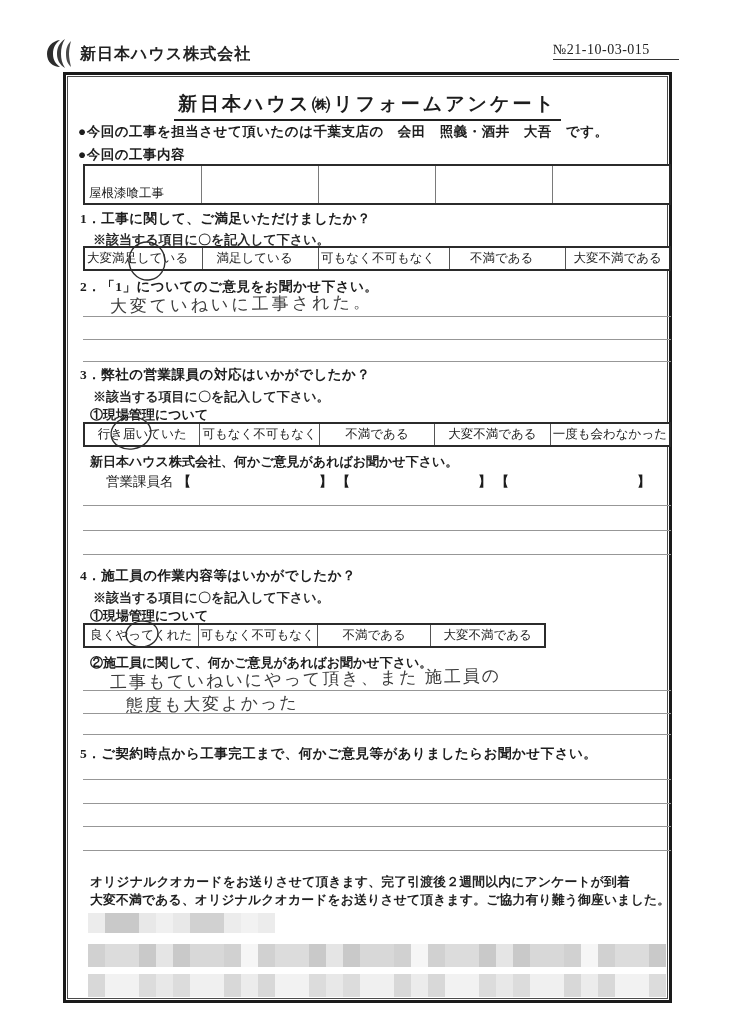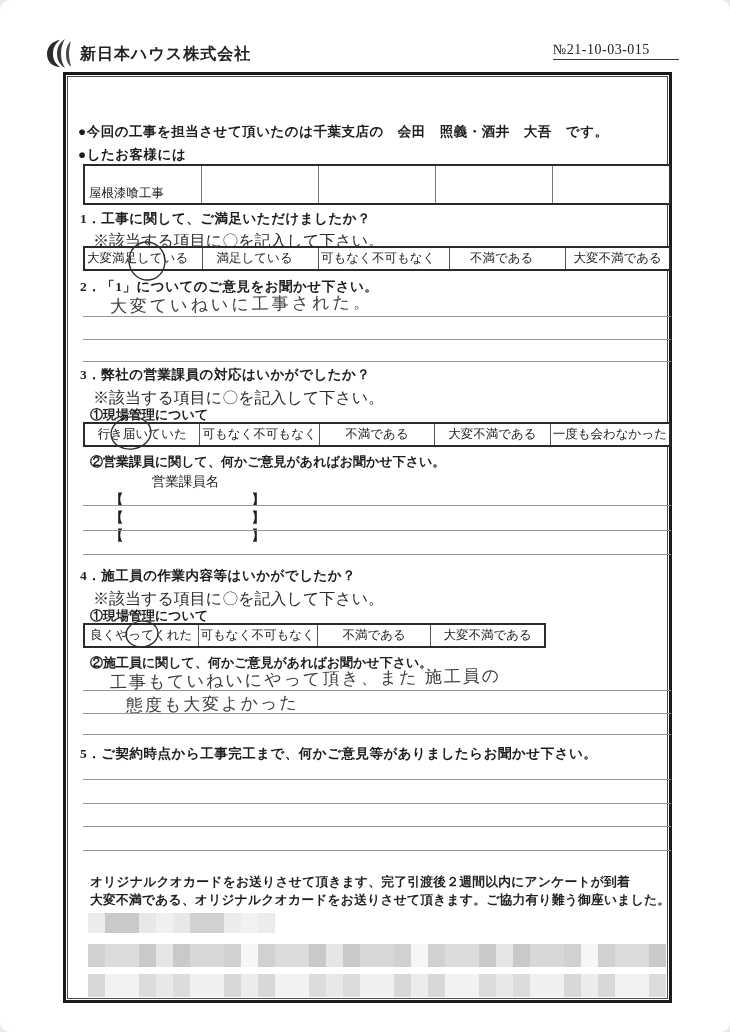--- a/index.html
+++ b/index.html
@@ -1,50 +1,50 @@
 <!DOCTYPE html>
 <html><head>
 <meta charset="utf-8">
 <style>
   html,body{margin:0;padding:0;background:#e9e9e9;}
   .canvas{position:relative;width:730px;height:1032px;background:#ffffff;overflow:hidden;
-          font-family:"Liberation Serif", serif;color:#1d1d1d;border-radius:10px;}
+          font-family:"Liberation Serif", serif;color:#1d1d1d;}
   
   .logo{position:absolute;left:44px;top:38px;width:34px;height:32px;}
   .company{position:absolute;left:80px;top:44px;font-family:"Liberation Sans",sans-serif;
            font-weight:700;font-size:16px;letter-spacing:1px;color:#222;}
   .docnum{position:absolute;left:553px;top:42px;width:126px;font-size:14px;letter-spacing:.5px;
           border-bottom:1.5px solid #333;padding-bottom:1px;color:#222;}
   
   .frame{position:absolute;left:63px;top:72px;width:609px;height:931px;border:3px solid #1a1a1a;box-sizing:border-box;}
   .frame-inner{position:absolute;inset:1px;border:1px solid #4a4a4a;}
   .content{position:absolute;inset:0;}
   
   .title-wrap{position:absolute;left:0;right:0;top:14px;text-align:center;}
   .title{display:inline-block;font-size:19px;font-weight:700;letter-spacing:3px;
          border-bottom:2px solid #222;padding:0 4px 2px 4px;}
   .line{position:absolute;font-size:13.5px;font-weight:700;letter-spacing:.5px;white-space:nowrap;}
   .qlabel{position:absolute;font-size:13.5px;font-weight:700;letter-spacing:.5px;white-space:nowrap;}
-  .note{position:absolute;font-size:16px;font-weight:400;color:#2a2a2a;white-space:nowrap;}
+  .note{position:absolute;font-size:13px;font-weight:700;color:#2a2a2a;white-space:nowrap;}
   .sub{position:absolute;font-size:13px;font-weight:700;white-space:nowrap;}
   
   .work-table{position:absolute;left:15px;top:87px;width:588px;height:41px;display:flex;
               border:2px solid #2b2b2b;box-sizing:border-box;background:#fff;}
   .work-cell{flex:1;position:relative;border-left:1px solid #7a7a7a;}
   .work-cell:first-child{border-left:none;}
   .work-cell span{position:absolute;left:4px;bottom:1px;font-size:12.5px;white-space:nowrap;}
   .opt-table{position:absolute;display:flex;border:2px solid #2b2b2b;box-sizing:border-box;background:#fff;height:25px;}
   .opt-cell{flex:1;display:flex;align-items:center;justify-content:center;
             border-left:1px solid #555;font-size:12.5px;white-space:nowrap;padding:0 2px;}
   .opt-cell:first-child{border-left:none;}
   
   .rule{position:absolute;height:0;border-top:1px solid #979797;}
   .hand{position:absolute;font-size:17px;color:#3d3d3d;letter-spacing:3px;white-space:nowrap;
         transform:rotate(-1deg);transform-origin:left bottom;}
-  .bracket-row{position:absolute;display:flex;align-items:center;font-size:13.5px;flex-direction:column;}
+  .bracket-row{position:absolute;display:flex;align-items:center;font-size:13.5px;}
   .bracket-slot{display:flex;justify-content:space-between;width:155px;margin-left:4px;font-weight:600;}
   .circle-mark{position:absolute;pointer-events:none;}
   
   .footer-line{position:absolute;font-size:12.8px;font-weight:600;letter-spacing:.2px;white-space:nowrap;color:#1f1f1f;}
   .mosaic-row{position:absolute;overflow:hidden;font-size:0;line-height:0;}
   .mb{display:inline-block;width:17px;height:100%;vertical-align:top;}
 </style>
 </head>
 <body>
 
@@ -55,23 +55,24 @@
     <path d="M21 1 C15 5 13 10 13 16 C13 22 16 27 21 30 C18 25 17 21 17 16 C17 10 18 6 21 1 Z" fill="#3a3a3a"></path>
     <path d="M27 3 C23 7 22 11 22 16 C22 21 23 25 27 29 C26 24 25 20 25 16 C25 11 26 7 27 3 Z" fill="#4a4a4a"></path>
   </svg>
   <div class="company">新日本ハウス株式会社</div>
   <div class="docnum">№21-10-03-015</div>
 
   <div class="frame">
    <div class="frame-inner">
     <div class="content">
 
+      <div class="title-wrap"><span class="title">新日本ハウス㈱リフォームアンケート</span></div>
 
       <div class="line" style="left:10px;top:46px;">●今回の工事を担当させて頂いたのは千葉支店の　会田　照義・酒井　大吾　です。</div>
-      <div class="line" style="left:10px;top:69px;">●したお客様には</div>
+      <div class="line" style="left:10px;top:69px;">●今回の工事内容</div>
       <div class="work-table">
         <div class="work-cell">
               <span>屋根漆喰工事</span>
             </div>
         <div class="work-cell">
               <span></span>
             </div>
         <div class="work-cell">
               <span></span>
             </div>
@@ -108,21 +109,21 @@
       <div class="opt-table" style="left:15px;top:345px;width:588px;">
         <div class="opt-cell">行き届いていた</div>
         <div class="opt-cell">可もなく不可もなく</div>
         <div class="opt-cell">不満である</div>
         <div class="opt-cell">大変不満である</div>
         <div class="opt-cell">一度も会わなかった</div>
       </div>
       <svg class="circle-mark" style="left:38px;top:336px;" width="50" height="40">
         <ellipse cx="25" cy="20" rx="20" ry="16" fill="none" stroke="#2e2e2e" stroke-width="1.4" transform="rotate(-8 25 20)"></ellipse>
       </svg>
-      <div class="sub" style="left:22px;top:376px;">②営業課員に関して、何かご意見があればお聞かせ下さい。</div>
+      <div class="sub" style="left:22px;top:376px;">新日本ハウス株式会社、何かご意見があればお聞かせ下さい。</div>
       <div class="bracket-row" style="left:38px;top:396px;">
         <span>営業課員名</span>
         <span class="bracket-slot">
               <span>【</span>
               <span>】</span>
             </span>
         <span class="bracket-slot">
               <span>【</span>
               <span>】</span>
             </span>

